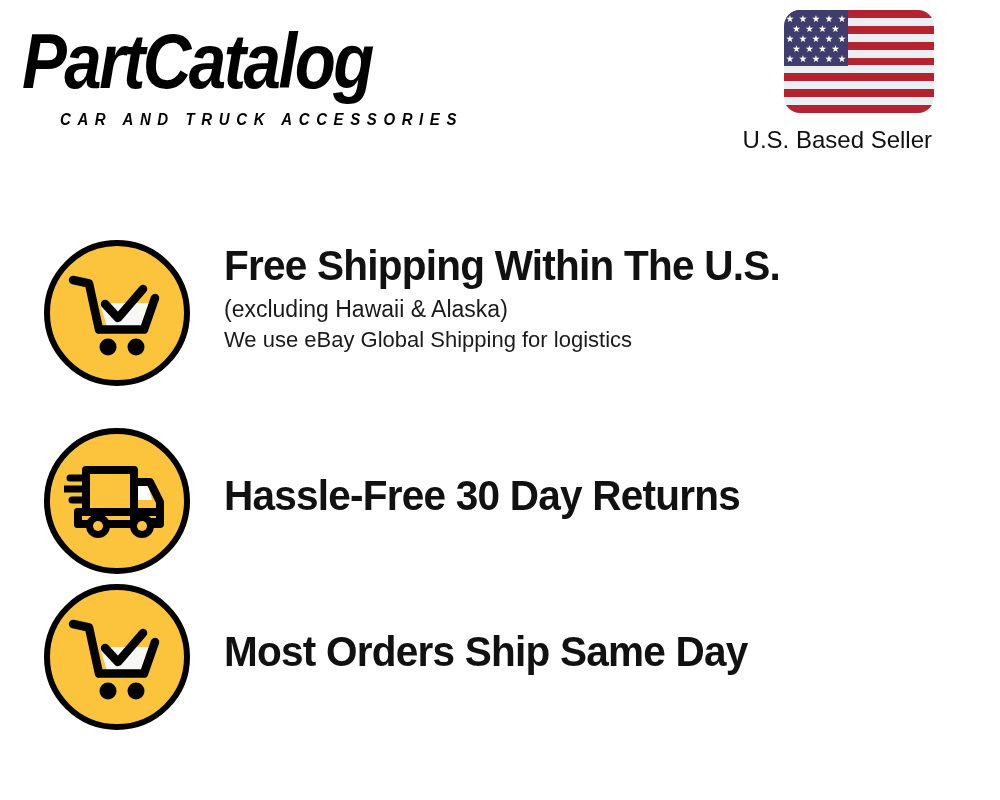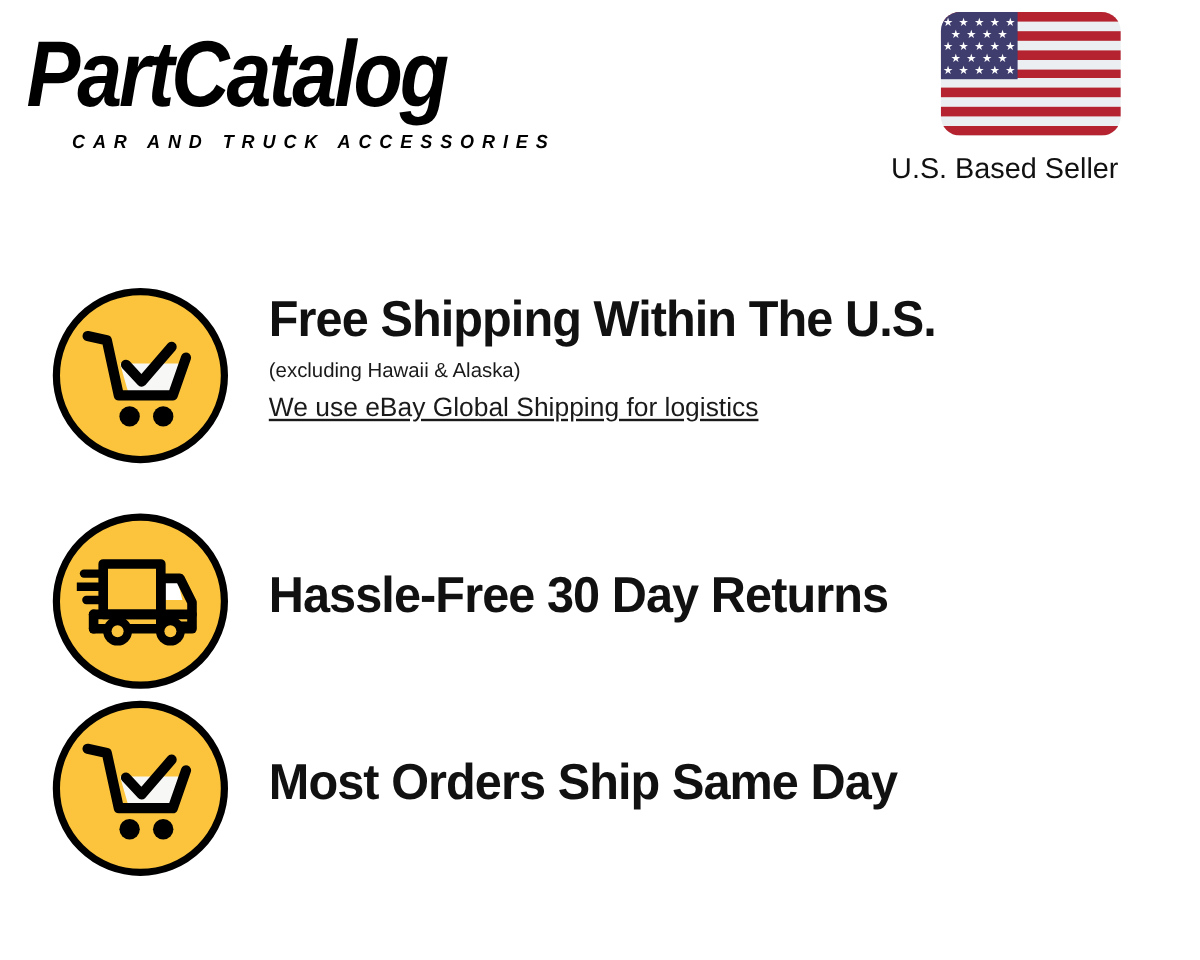--- a/index.html
+++ b/index.html
@@ -176,21 +176,21 @@
     letter-spacing: -0.8px;
     color: #111111;
     white-space: nowrap;
     transform: scaleX(0.965);
     transform-origin: left center;
   }
 
   .feature-sub {
     font-family: "Liberation Sans", sans-serif;
     font-weight: normal;
-    font-size: 17px;
+    font-size: 23px;
     line-height: 30px;
     color: #1a1a1a;
     margin-top: 4px;
     white-space: nowrap;
   }
 
   .feature-sub-strong {
     font-family: "Liberation Sans", sans-serif;
     font-weight: bold;
     font-size: 22px;
@@ -201,21 +201,20 @@
   }
 
   .feature-sub-plain {
     font-family: "Liberation Sans", sans-serif;
     font-weight: normal;
     font-size: 22px;
     line-height: 30px;
     color: #1a1a1a;
     margin-top: 1px;
     white-space: nowrap;
-    text-decoration: underline;
   }
 
   .row-centered .feature-text {
     padding-top: 44px;
   }
 </style>
 </head>
 <body>
 
 <div id="header">

